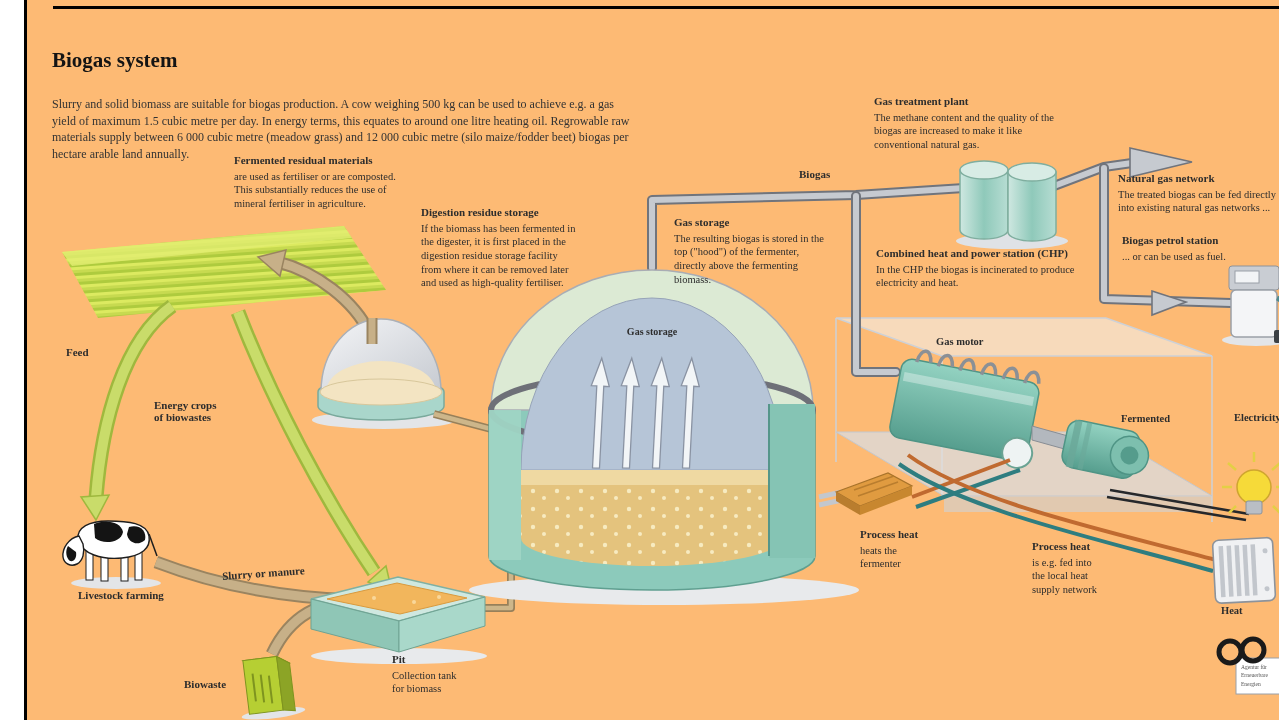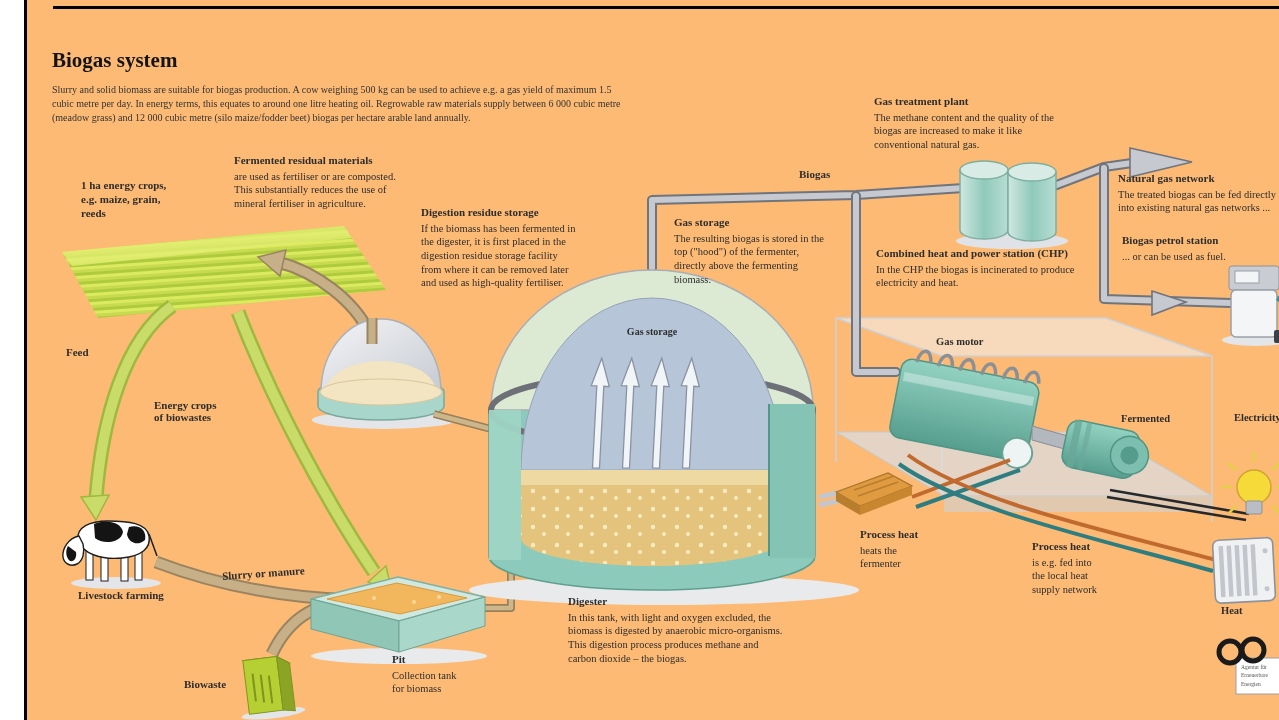--- a/index.html
+++ b/index.html
@@ -2,21 +2,21 @@
 <html><head>
 <meta charset="utf-8">
 <style>
   html,body { margin:0; padding:0; background:#fff; }
   .canvas { position:relative; width:1279px; height:720px; background:#fdba74;
             font-family:Liberation Serif, serif; overflow:hidden;margin-left:24px; }
   .edge-left { position:absolute; left:0; top:0; width:3px; height:720px; background:#000; }
   .edge-top  { position:absolute; left:29px; top:6px; width:1250px; height:3px; background:#000; }
   svg.diagram { position:absolute; left:0; top:0; }
   .title { position:absolute; left:28px; top:48px; font-size:21px; font-weight:bold; color:#141414; }
-  .intro { position:absolute; left:28px; top:83px; width:578px; font-size:10px; line-height:1.38; color:#333; }
+  .intro { position:absolute; left:28px; top:96px; width:578px; font-size:12px; line-height:1.38; color:#333; }
   .ann   { position:absolute; color:#2d2d2d; }
   .ann-h { font-weight:bold; font-size:11px; line-height:1.25; white-space:pre-line; }
   .ann-b { font-size:10.5px; line-height:1.3; margin-top:2px; white-space:pre-line; }
   .lbl   { position:absolute; font-weight:bold; font-size:11px; color:#2d2d2d; white-space:pre-line; }
   .logo-text { position:absolute; left:1217px; top:663px; font-size:5.5px; line-height:1.5;
                color:#555; white-space:pre-line; }
 </style>
 </head>
 <body>
 
@@ -277,25 +277,20 @@
     <g>
       <rect x="1212" y="658" width="54" height="36" fill="#fff" stroke="#9aa0a8"></rect>
       <circle cx="1206" cy="652" r="11" fill="none" stroke="#1a1a1a" stroke-width="5"></circle>
       <circle cx="1229" cy="650" r="11" fill="none" stroke="#1a1a1a" stroke-width="5"></circle>
     </g>
   </svg>
 
   <div class="title">Biogas system</div>
   <div class="intro">Slurry and solid biomass are suitable for biogas production. A cow weighing 500 kg can be used to achieve e.g. a gas yield of maximum 1.5 cubic metre per day. In energy terms, this equates to around one litre heating oil. Regrowable raw materials supply between 6 000 cubic metre (meadow grass) and 12 000 cubic metre (silo maize/fodder beet) biogas per hectare arable land annually.</div>
 
-  <div class="ann" style="left:57px;top:179px;width:145px">
-    <div class="ann-h">1 ha energy crops,
-e.g. maize, grain,
-reeds</div>
-  </div>
 
   <div class="ann" style="left:210px;top:154px;width:163px">
     <div class="ann-h">Fermented residual materials</div>
     <div class="ann-b">are used as fertiliser or are composted. This substantially reduces the use of mineral fertiliser in agriculture.</div>
   </div>
 
   <div class="ann" style="left:397px;top:206px;width:158px">
     <div class="ann-h">Digestion residue storage</div>
     <div class="ann-b">If the biomass has been fermented in the digester, it is first placed in the digestion residue storage facility from where it can be removed later and used as high-quality fertiliser.</div>
   </div>
@@ -318,24 +313,20 @@
   <div class="ann" style="left:1098px;top:234px;width:172px">
     <div class="ann-h">Biogas petrol station</div>
     <div class="ann-b">... or can be used as fuel.</div>
   </div>
 
   <div class="ann" style="left:852px;top:247px;width:215px">
     <div class="ann-h">Combined heat and power station (CHP)</div>
     <div class="ann-b">In the CHP the biogas is incinerated to produce electricity and heat.</div>
   </div>
 
-  <div class="ann" style="left:544px;top:595px;width:218px">
-    <div class="ann-h">Digester</div>
-    <div class="ann-b">In this tank, with light and oxygen excluded, the biomass is digested by anaerobic micro-organisms. This digestion process produces methane and carbon dioxide – the biogas.</div>
-  </div>
 
   <div class="ann" style="left:368px;top:653px;width:110px">
     <div class="ann-h">Pit</div>
     <div class="ann-b">Collection tank
 for biomass</div>
   </div>
 
   <div class="ann" style="left:836px;top:528px;width:95px">
     <div class="ann-h">Process heat</div>
     <div class="ann-b">heats the

